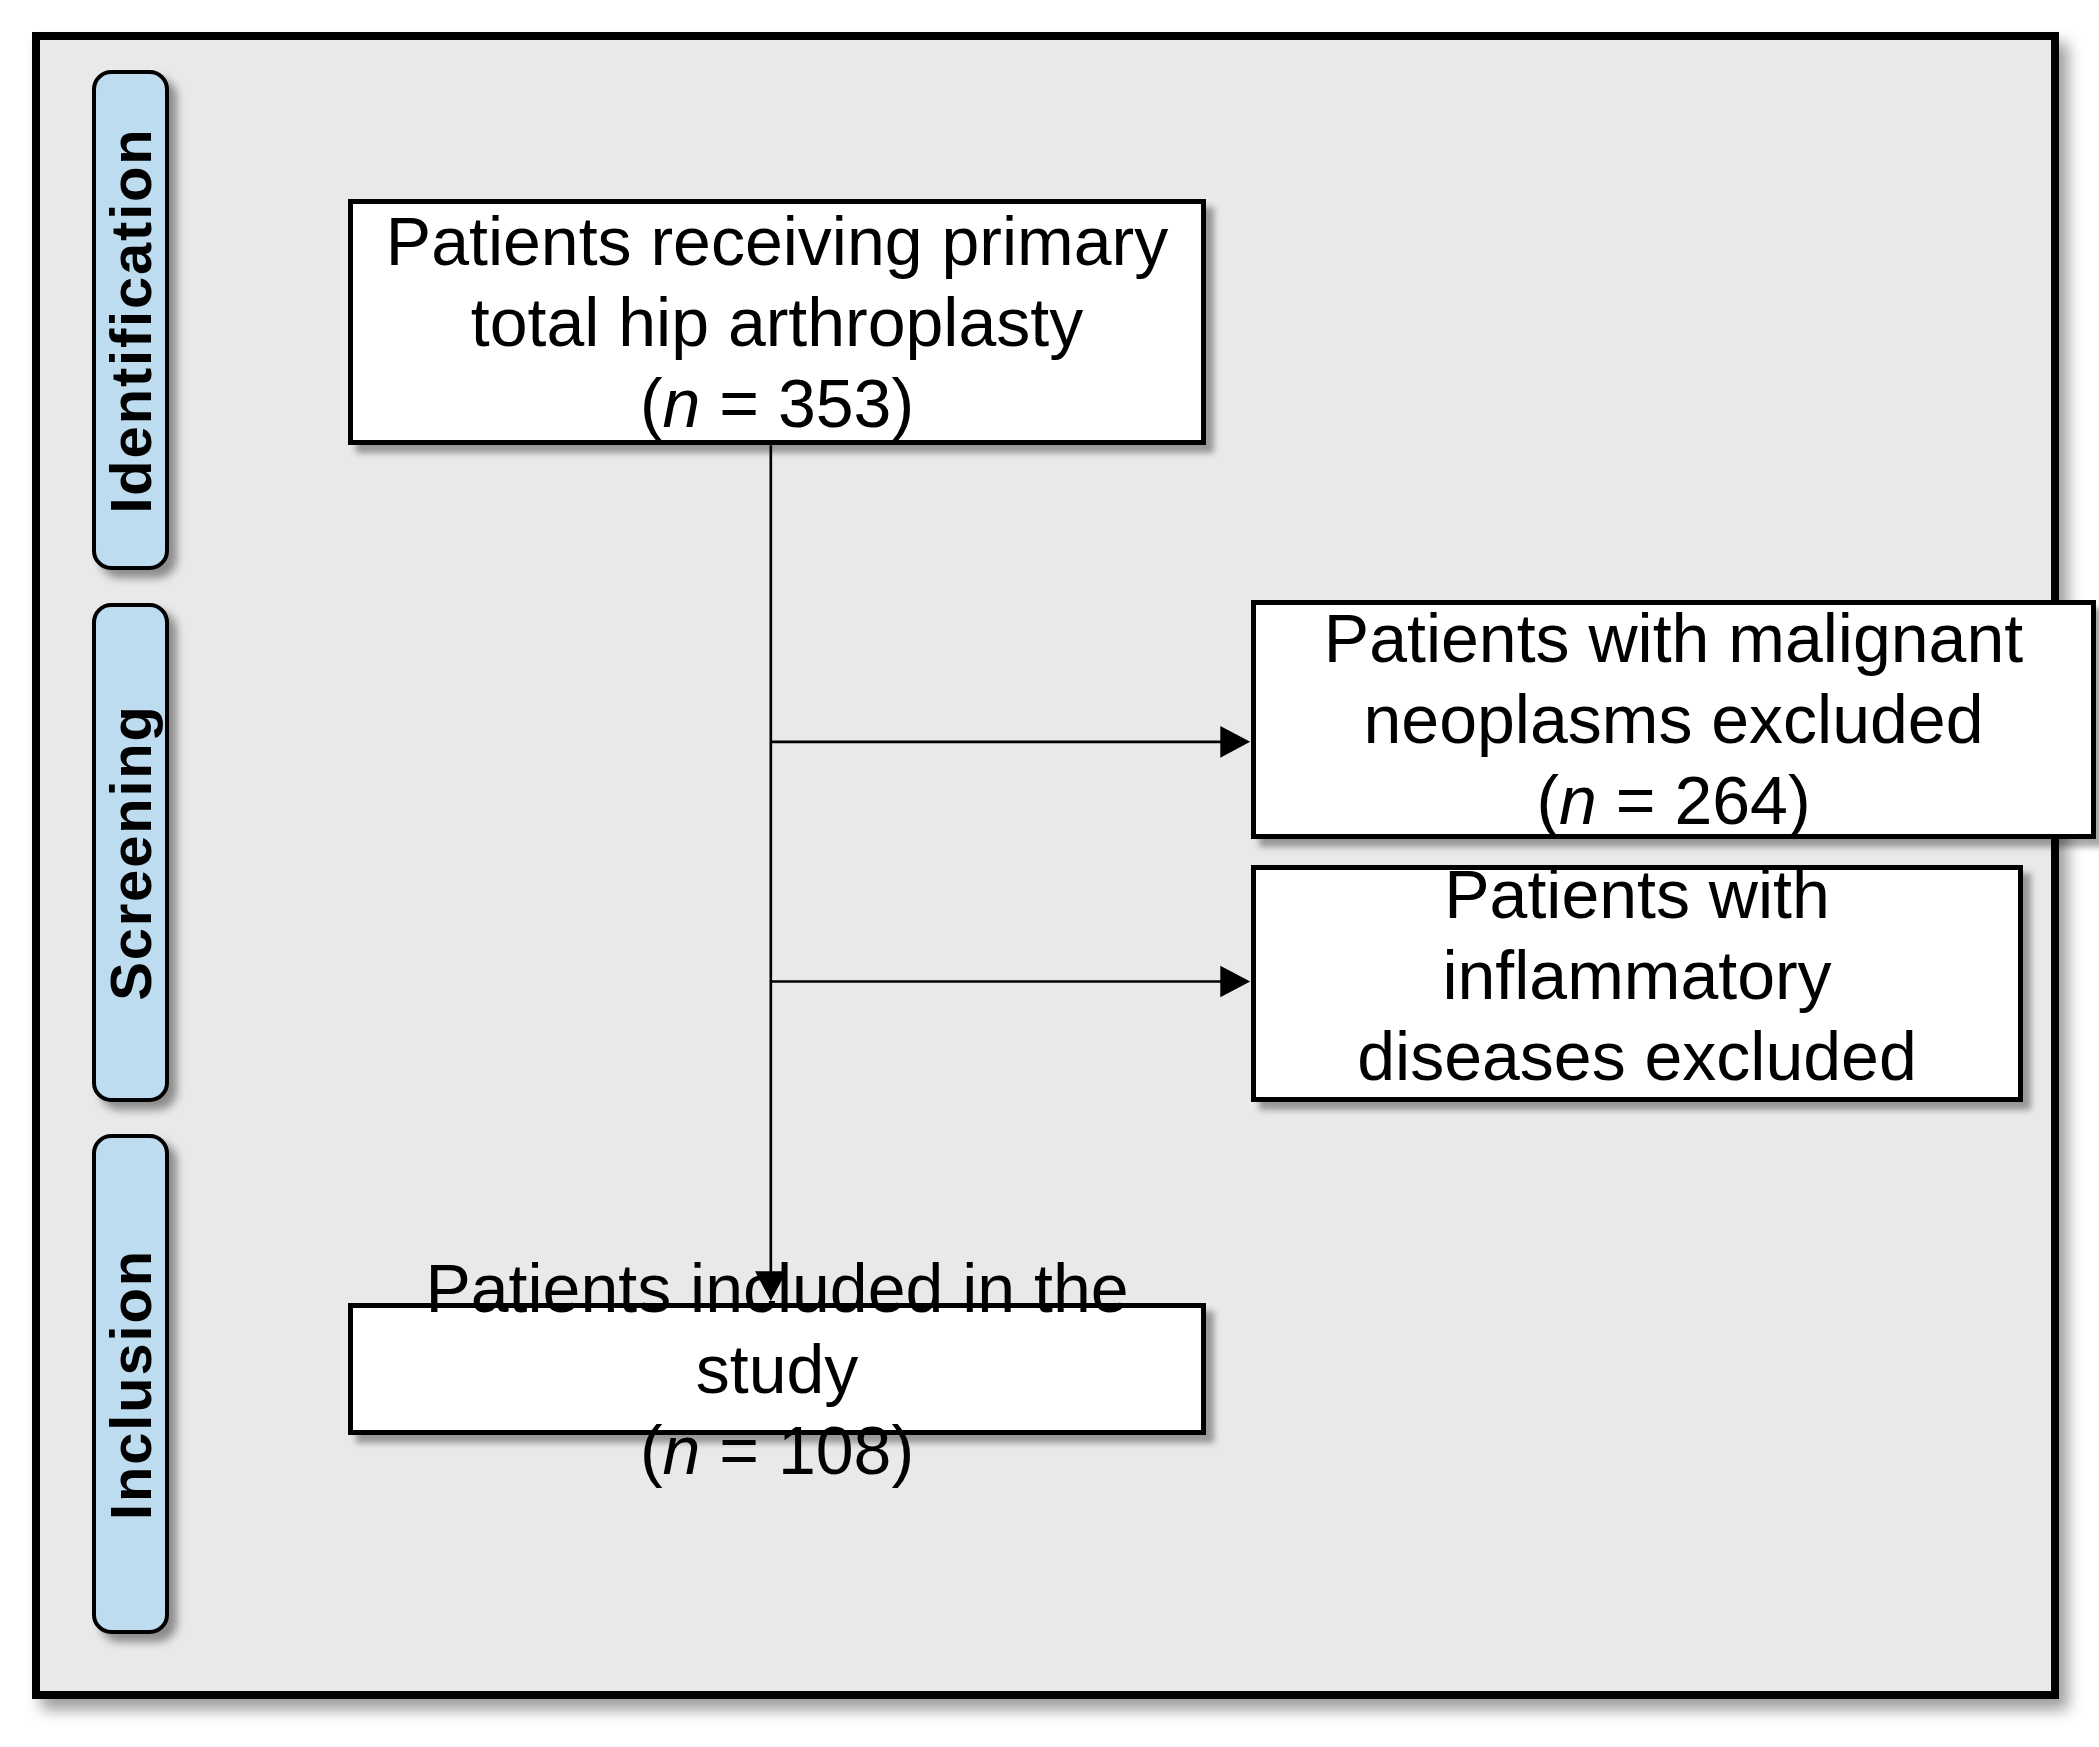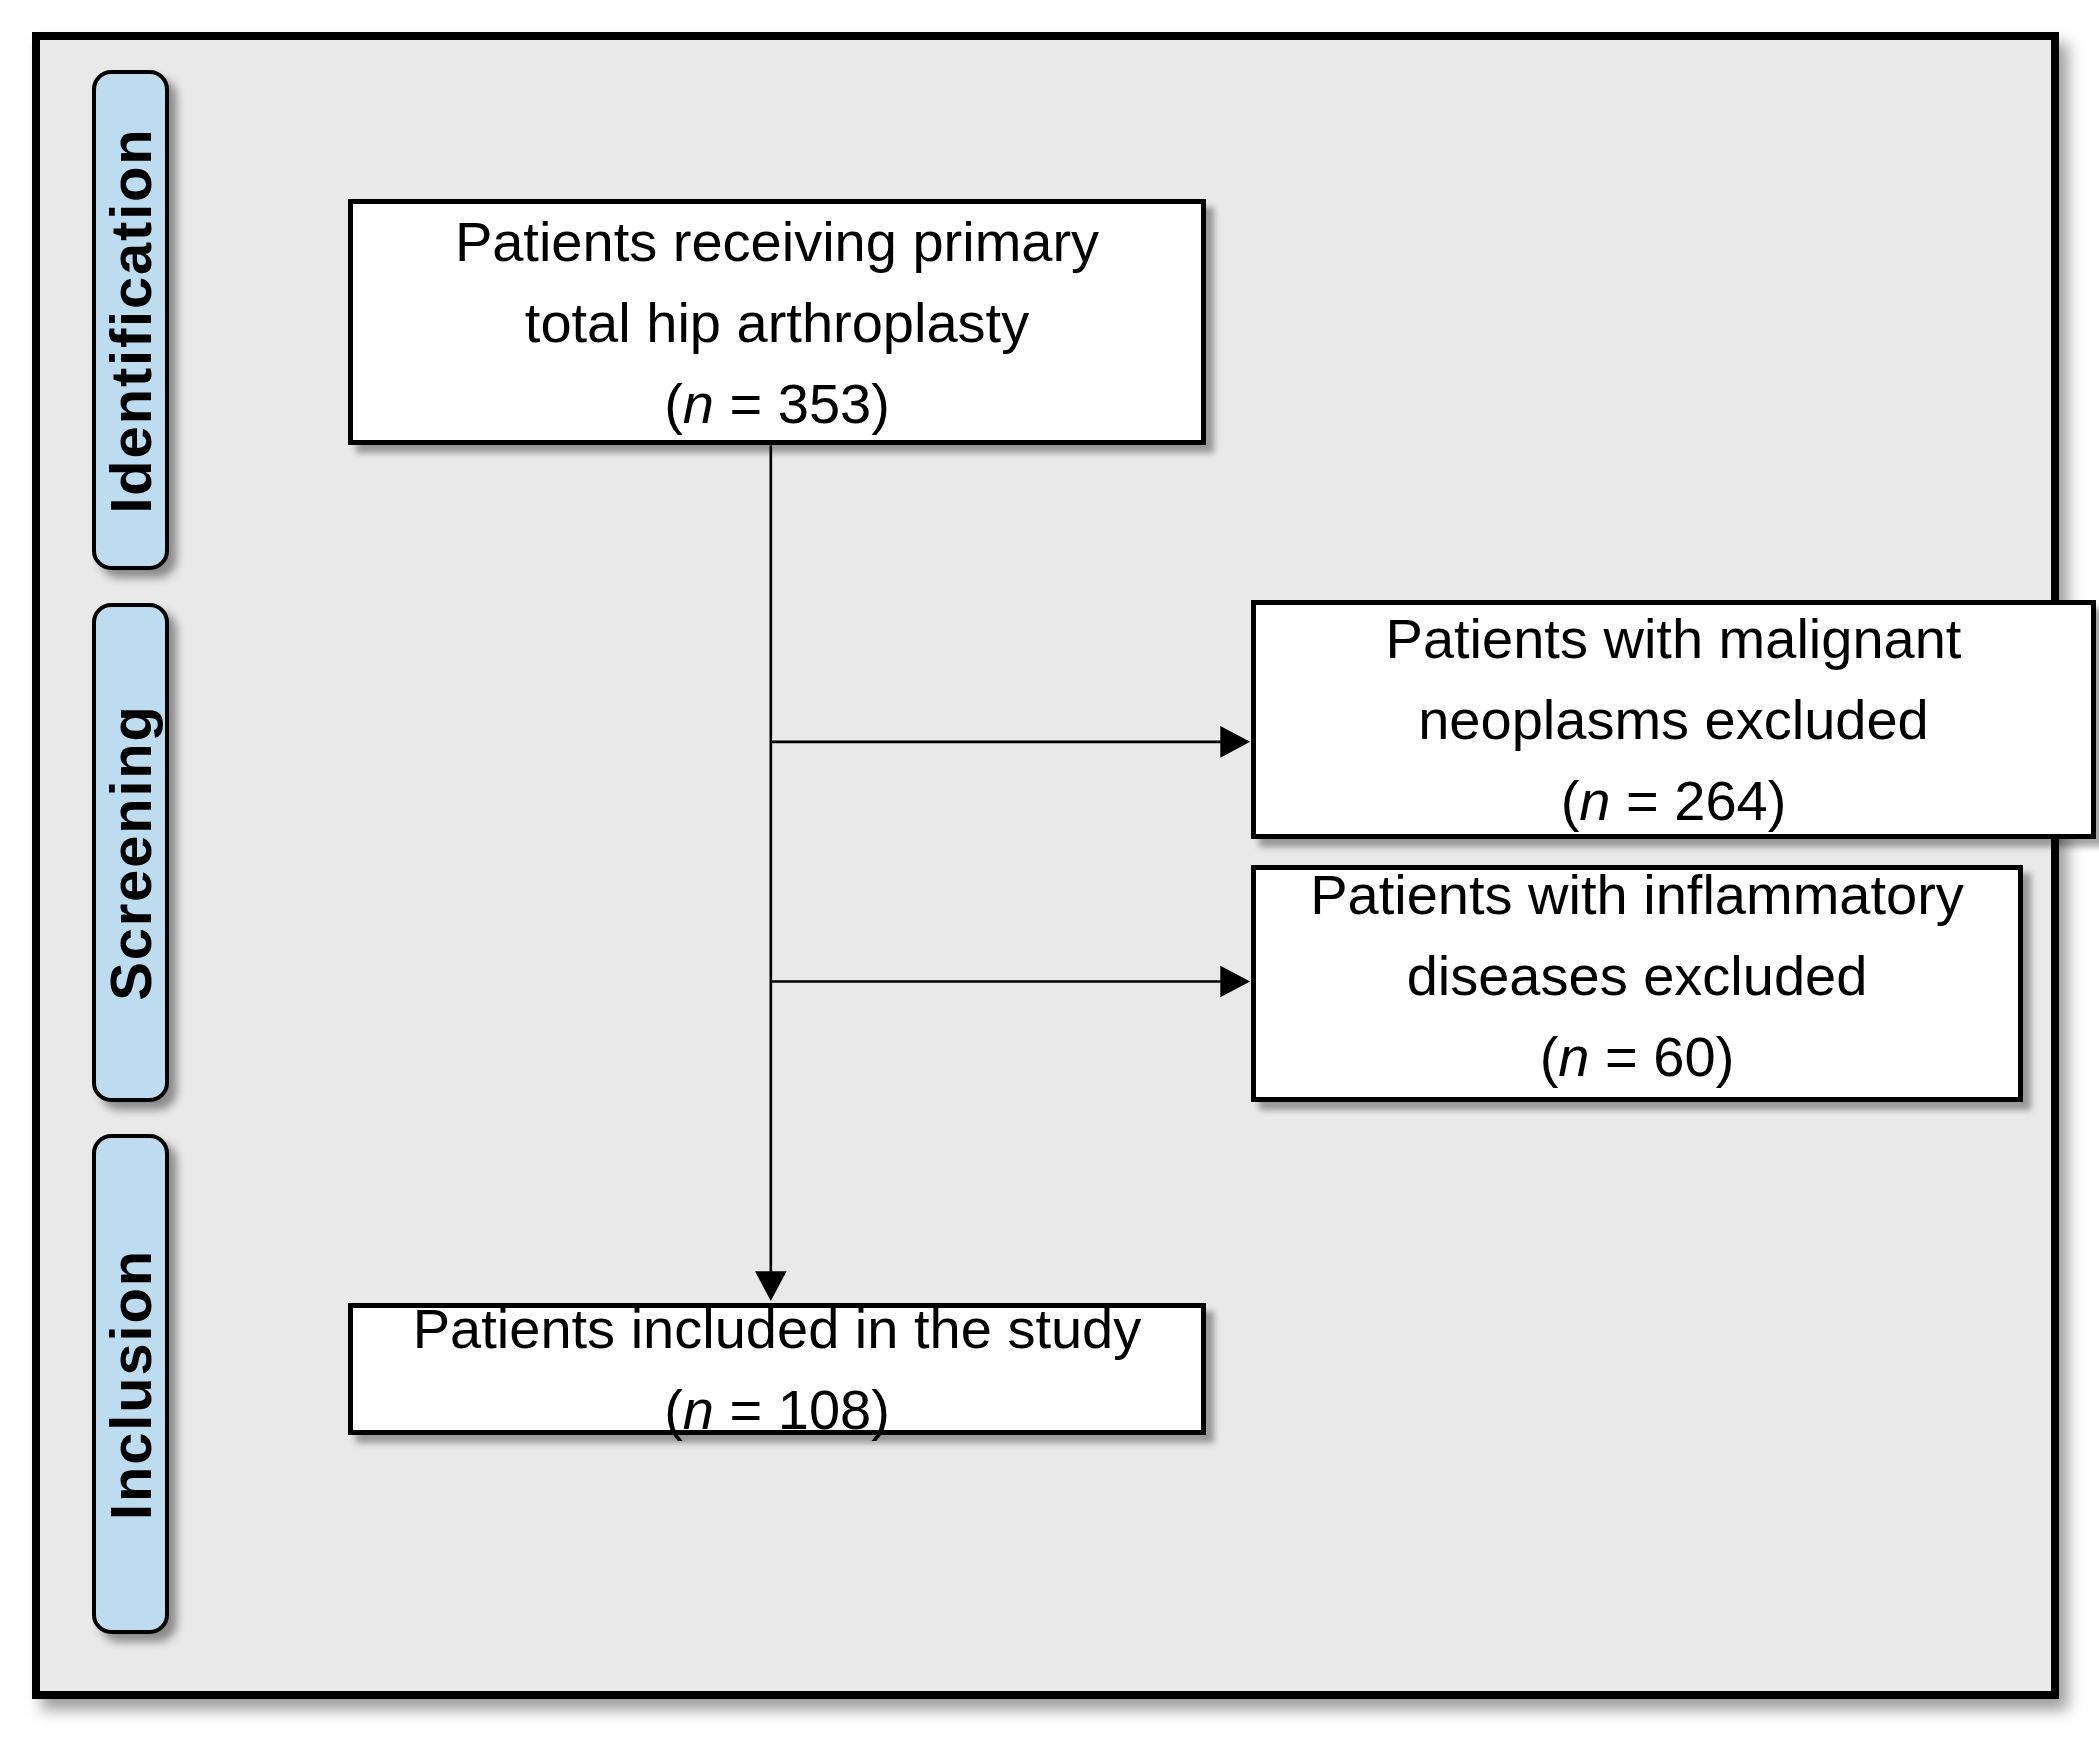--- a/index.html
+++ b/index.html
@@ -61,21 +61,21 @@
     position: absolute;
     background: #ffffff;
     border: 5.3px solid #000000;
     box-shadow: 8px 8px 6.1px rgba(0,0,0,0.35);
     box-sizing: border-box;
     display: flex;
     flex-direction: column;
     align-items: center;
     justify-content: center;
     text-align: center;
-    font-size: 56px;
+    font-size: 68px;
     line-height: 81px;
     color: #000000;
   }
   .node-identified { left: 348px;  top: 199px;  width: 858px; height: 246px; }
   .node-excluded-malignant    { left: 1251px; top: 600px;  width: 845px; height: 239px; }
   .node-excluded-inflammatory { left: 1251px; top: 865px;  width: 772px; height: 237px; justify-content: flex-end; }
   .node-included  { left: 348px;  top: 1303px; width: 858px; height: 132px; }
   .it { font-style: italic; }
 </style>
 </head>
@@ -118,21 +118,20 @@
 
   <div class="node node-excluded-malignant">
     <div>Patients with malignant</div>
     <div>neoplasms excluded</div>
     <div><span>(</span><span class="it">n</span><span> = 264)</span></div>
   </div>
 
   <div class="node node-excluded-inflammatory">
     <div>Patients with inflammatory</div>
     <div>diseases excluded</div>
-    <div><span>(</span><span class="it">n</span><span> = 60)</span></div>
   </div>
 
   <div class="node node-included">
     <div>Patients included in the study</div>
     <div><span>(</span><span class="it">n</span><span> = 108)</span></div>
   </div>
 
 </div>
 
 

